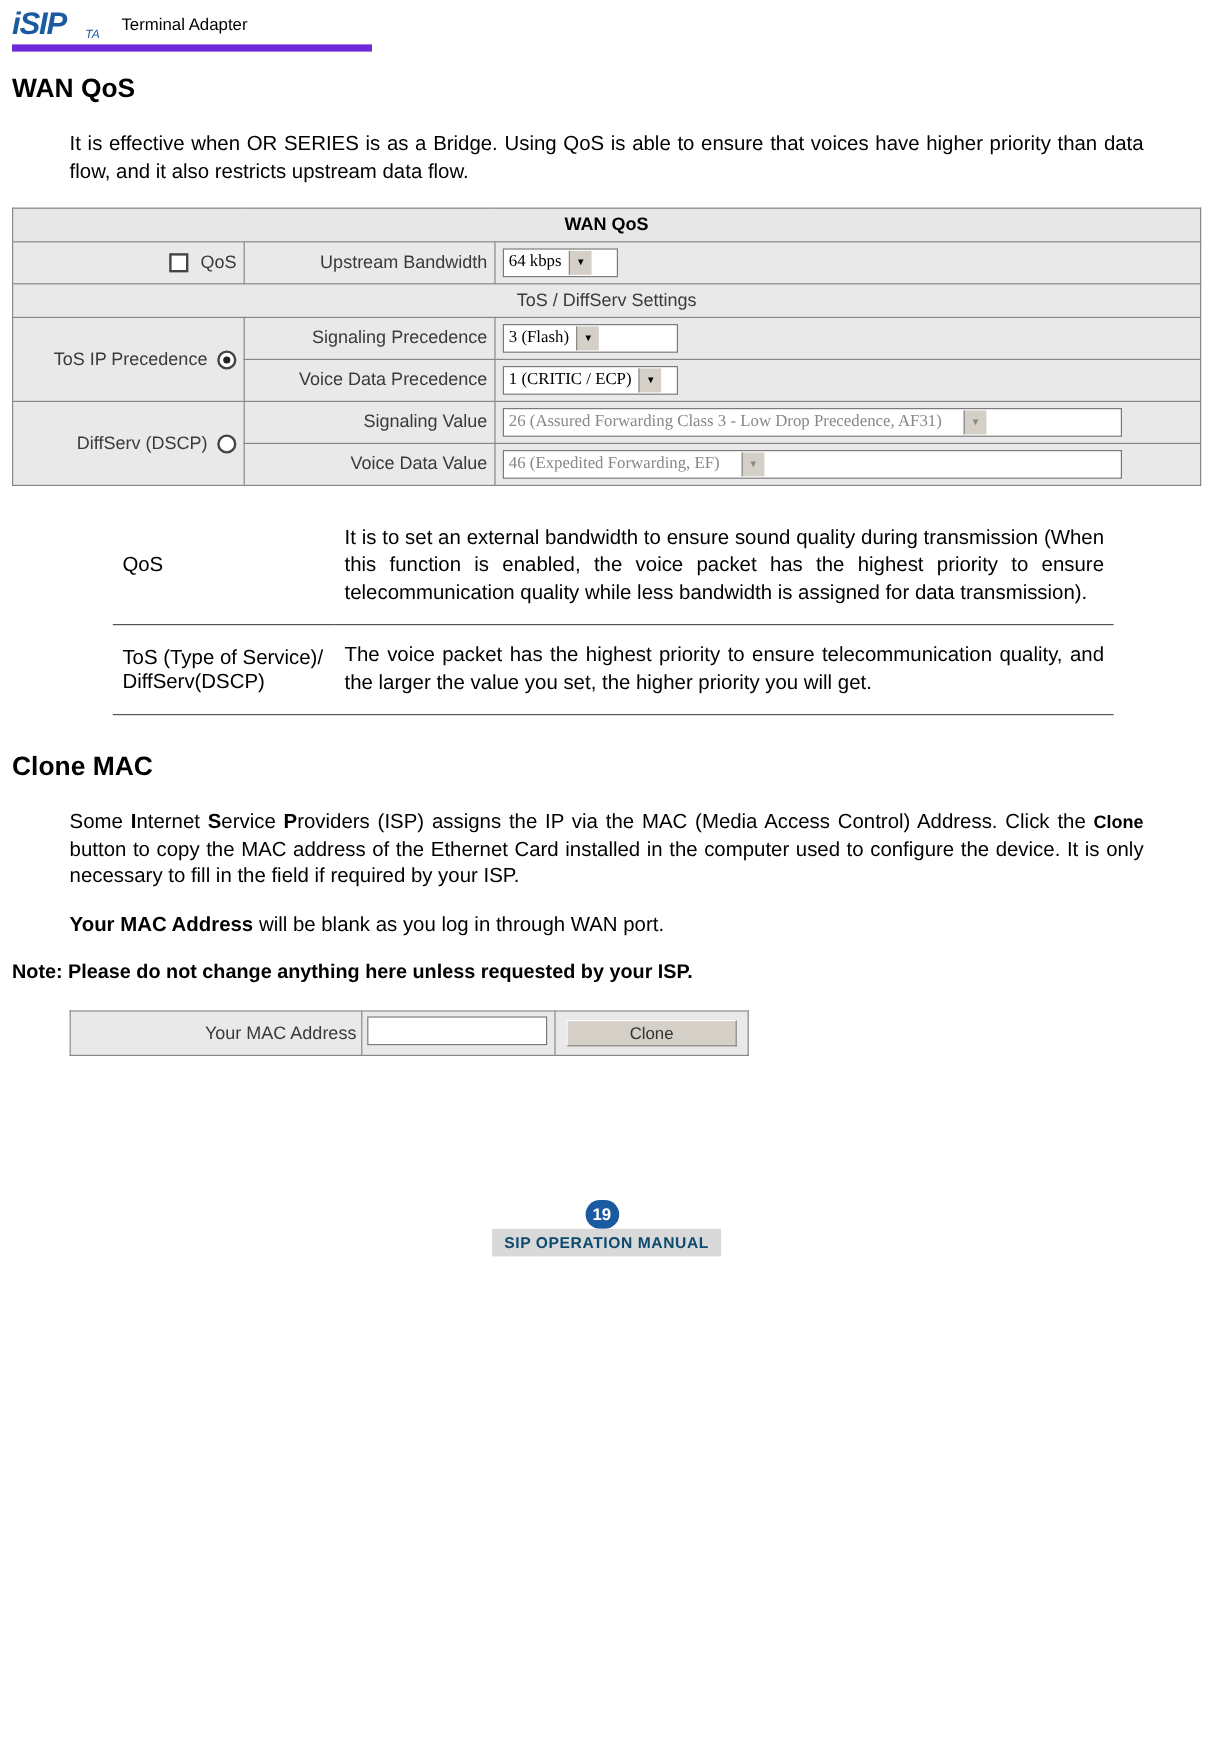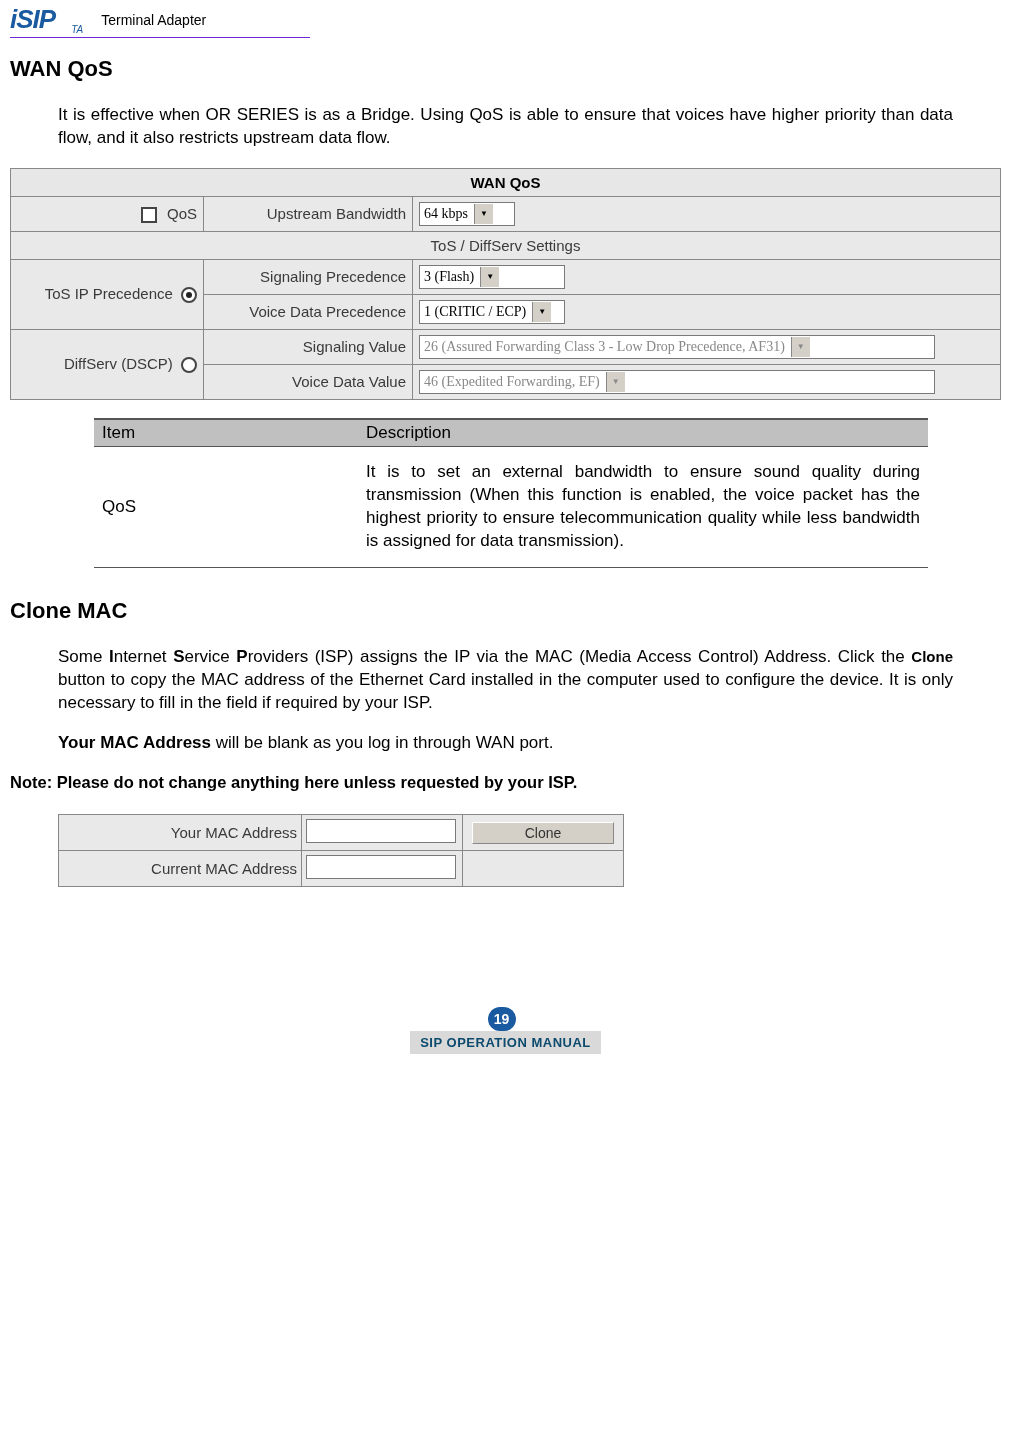--- a/index.html
+++ b/index.html
@@ -6,21 +6,21 @@
     font-family: Arial, Helvetica, sans-serif;
     font-size: 17px;
     margin: 0;
     padding: 0 10px 40px 10px;
     color: #000;
     width: 991px;
   }
   .header-logo {
     display: flex;
     align-items: center;
-    border-bottom: 1px solid #6d28d9;
+    border-bottom: 6px solid #6d28d9;
     padding: 4px 0 2px 0;
     margin-bottom: 18px;
     width: 300px;
   }
   .logo-mark {
     display: flex;
     align-items: flex-end;
     gap: 2px;
   }
   .logo-glyph {
@@ -112,20 +112,21 @@
     background: #fff;
     border: 1px solid #7a7a7a;
     padding: 0 0 0 4px;
     font-family: Liberation Serif, serif;
     font-size: 14px;
     color: #000;
     height: 22px;
   }
   .sel.disabled {
     color: #888;
+    gap: 12px;
   }
   .sel .arrow {
     width: 18px;
     height: 20px;
     background: #d4d0c8;
     border-left: 1px solid #888;
     display: inline-flex;
     align-items: center;
     justify-content: center;
     margin-left: 6px;
@@ -315,27 +316,27 @@
         <span>46 (Expedited Forwarding, EF)</span>
         <span class="arrow">▼</span>
       </span>
     </td>
   </tr>
 </tbody>
   </table>
 
 <table class="desc">
   <tbody>
-      <tr>
-    <th style="width:248px">Item</th>
-    <th>Description</th>
-  </tr>
   <tr>
     <td>QoS</td>
     <td class="d">It is to set an external bandwidth to ensure sound quality during transmission (When this function is enabled, the voice packet has the highest priority to ensure telecommunication quality while less bandwidth is assigned for data transmission).</td>
+  </tr>
+  <tr>
+    <td>ToS (Type of Service)/ DiffServ(DSCP)</td>
+    <td class="d">The voice packet has the highest priority to ensure telecommunication quality, and the larger the value you set, the higher priority you will get.</td>
   </tr>
 </tbody>
   </table>
 
 <h2 class="section-heading">Clone MAC</h2>
 <p class="body">
   <span>Some </span><b>I</b><span>nternet </span><b>S</b><span>ervice </span><b>P</b><span>roviders (ISP) assigns the IP via the MAC (Media Access Control) Address. Click the </span><b style="font-size:15px">Clone</b><span> button to copy the MAC address of the Ethernet Card installed in the computer used to configure the device. It is only necessary to fill in the field if required by your ISP.</span>
 </p>
 <p class="body">
   <b>Your MAC Address</b><span> will be blank as you log in through WAN port.</span>
@@ -343,25 +344,20 @@
 
 <div class="note">Note: Please do not change anything here unless requested by your ISP.</div>
 
 <table class="mac">
   <tbody>
   <tr>
     <td class="lbl">Your MAC Address</td>
     <td class="in"><span class="txt" style="width:140px"></span></td>
     <td class="bt"><span class="btn" style="width:140px">Clone</span></td>
   </tr>
-  <tr>
-    <td class="lbl">Current MAC Address</td>
-    <td class="in"><span class="txt" style="width:140px"></span></td>
-    <td class="bt"></td>
-  </tr>
 </tbody>
   </table>
 
 <div class="footer">
   <span class="page-pill-wrap">
     <span class="page-pill">19</span>
     <span class="page-label">SIP OPERATION MANUAL</span>
   </span>
 </div>
 

